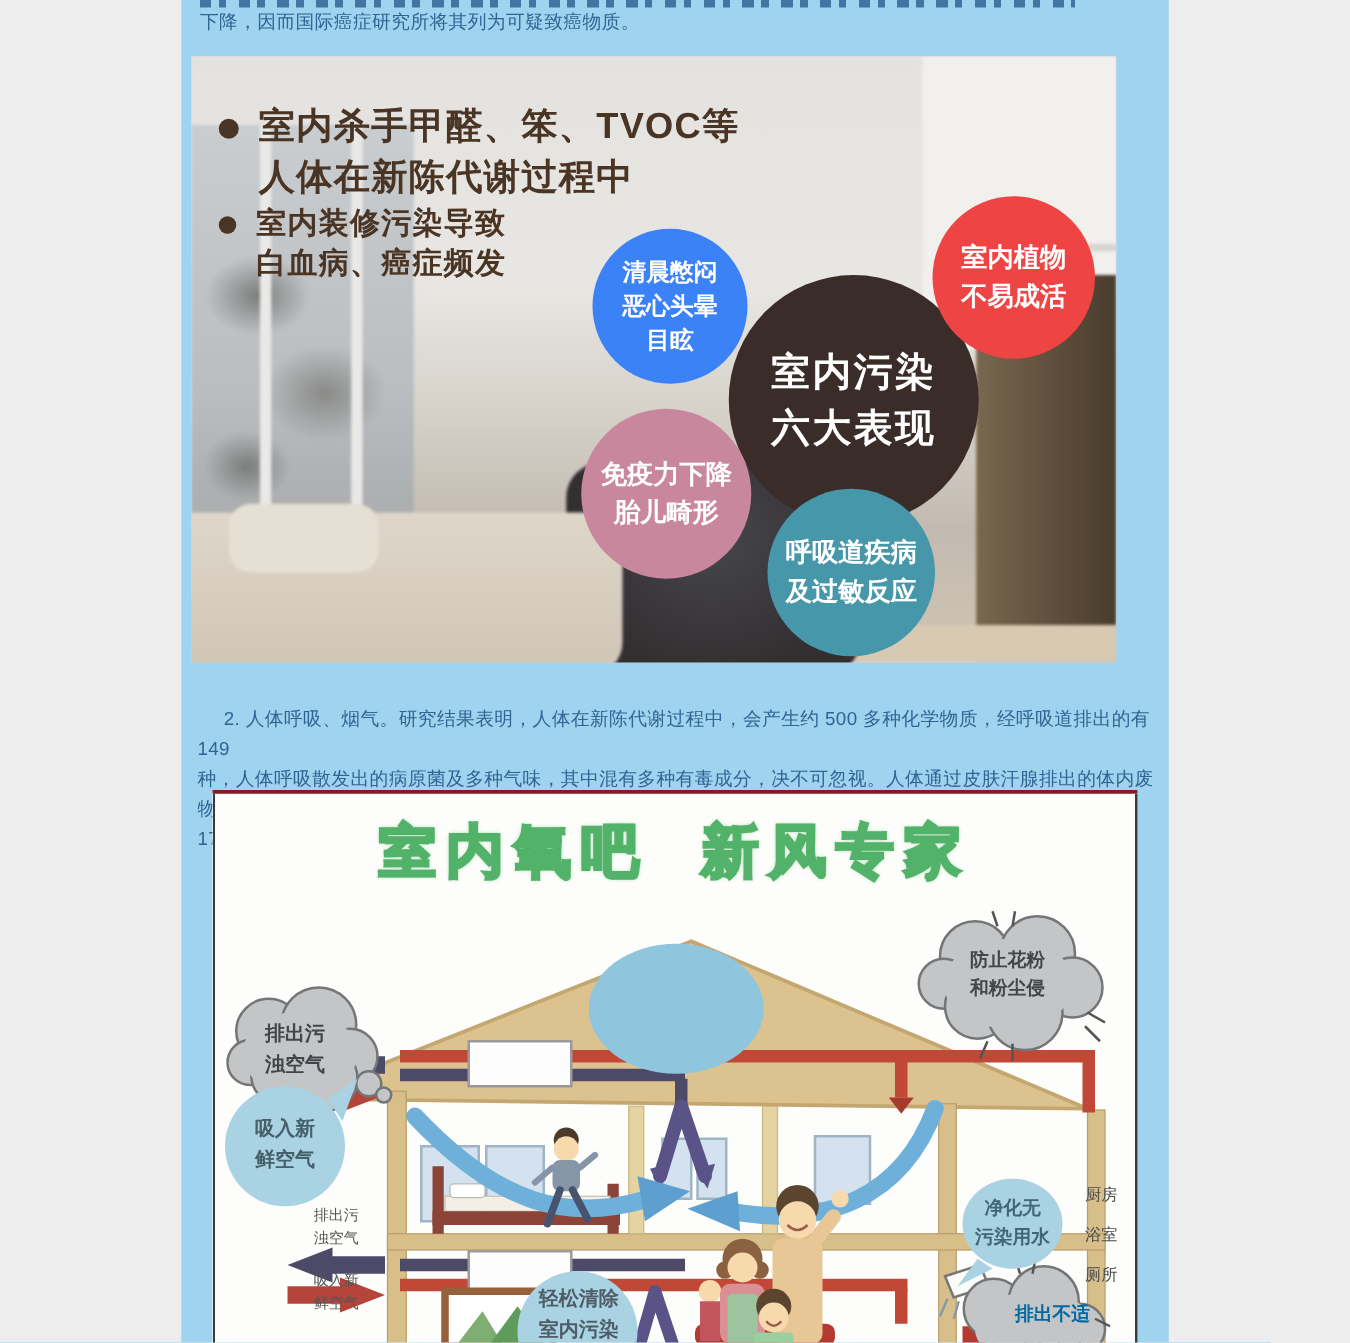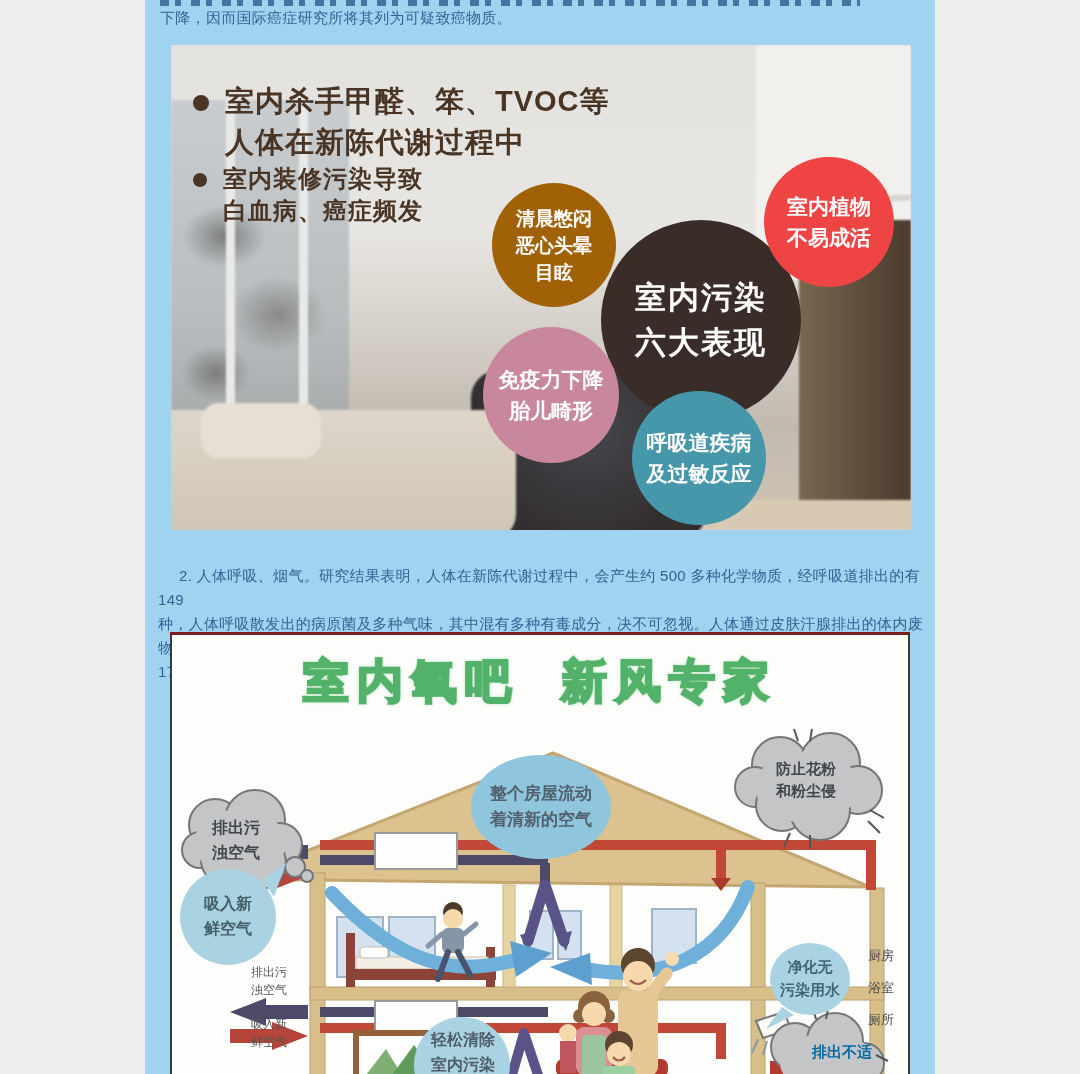--- a/index.html
+++ b/index.html
@@ -46,21 +46,21 @@
   .b1 .dot{top:14px;}
   .b1 .txt{margin-left:32px;}
   .b2{left:22px;top:118px;font-size:24px;line-height:32px;letter-spacing:1px;}
   .b2 .dot{top:10px;width:14px;height:14px;}
   .b2 .txt{margin-left:30px;}
   .circle{border-radius:50%;display:flex;flex-direction:column;align-items:center;justify-content:center;
     color:#fff;font-weight:bold;text-align:center;}
   .c-center{left:430px;top:175px;width:200px;height:200px;background:#3a2d29;font-size:31px;line-height:45px;z-index:1;letter-spacing:2px;}
   .c-family{left:462px;top:47px;width:136px;height:136px;background:#4d9aab;font-size:21px;line-height:31px;z-index:2;}
   .c-plant{left:593px;top:112px;width:130px;height:130px;background:#ef4444;font-size:21px;line-height:31px;z-index:2;}
-  .c-morning{left:321px;top:138px;width:124px;height:124px;background:#a16207;font-size:19px;line-height:27px;z-index:2;}
+  .c-morning{left:321px;top:138px;width:124px;height:124px;background:#3b82f6;font-size:19px;line-height:27px;z-index:2;}
   .c-immune{left:312px;top:282px;width:136px;height:136px;background:#c9879d;font-size:21px;line-height:31px;z-index:2;}
   .c-resp{left:461px;top:346px;width:134px;height:134px;background:#4697a9;font-size:21px;line-height:31px;z-index:2;}
   .c-odor{left:607px;top:272px;width:126px;height:126px;background:#9784c5;font-size:21px;line-height:31px;z-index:2;}
   
   .ig2{left:170px;top:632px;width:740px;height:442px;overflow:hidden;background:#fdfdfb;
     border-top:3px solid #7e1f1f;box-shadow:inset 2px 0 0 #3a3a3a,inset -2px 0 0 #3a3a3a;}
   .ig2 svg{position:absolute;left:0;top:0;z-index:1;}
   .ig2-title{left:0;top:16px;width:740px;text-align:center;z-index:3;
     font-size:46px;font-weight:bold;letter-spacing:8px;color:#ffffff;
     -webkit-text-stroke:2.5px #53b269;
@@ -79,21 +79,21 @@
   .lbl-room{left:684px;width:40px;font-size:13px;color:#4a4a4a;font-weight:normal;z-index:3;text-align:right;}
 </style>
 </head>
 <body>
 
 <div class="abs article-col">
 
   <div class="abs clip-row" style="left:15px;"></div>
   <div class="abs body-text p1" style="left:15px;">下降，因而国际癌症研究所将其列为可疑致癌物质。</div>
 
-  <div class="abs ig1" style="left:26px;top:45px;">
+  <div class="abs ig1" style="left:8px;top:45px;">
     <div class="photo">
       <div class="abs ph-base"></div>
       <div class="abs ph-window"></div>
       <div class="abs ph-frame1"></div>
       <div class="abs ph-frame2"></div>
       <div class="abs ph-wallr"></div>
       <div class="abs ph-shelf"></div>
       <div class="abs ph-cabinet"></div>
       <div class="abs ph-floor"></div>
       <div class="abs ph-chair"></div>
@@ -298,24 +298,20 @@
       </g>
       <g>
         <circle cx="292" cy="430" r="48" fill="#a9d2e3"></circle>
       </g>
       <g>
         <polygon points="612,372 596,394 624,380" fill="#a9d2e3"></polygon>
         <ellipse cx="640" cy="344" rx="40" ry="36" fill="#a9d2e3"></ellipse>
       </g>
     </svg>
 
-    <div class="abs lbl lbl-roof">
-      <div>整个房屋流动</div>
-      <div>着清新的空气</div>
-    </div>
     <div class="abs lbl lbl-pollen">
       <div>防止花粉</div>
       <div>和粉尘侵</div>
     </div>
     <div class="abs lbl lbl-exhaust">
       <div>排出污</div>
       <div>浊空气</div>
     </div>
     <div class="abs lbl lbl-fresh">
       <div>吸入新</div>

